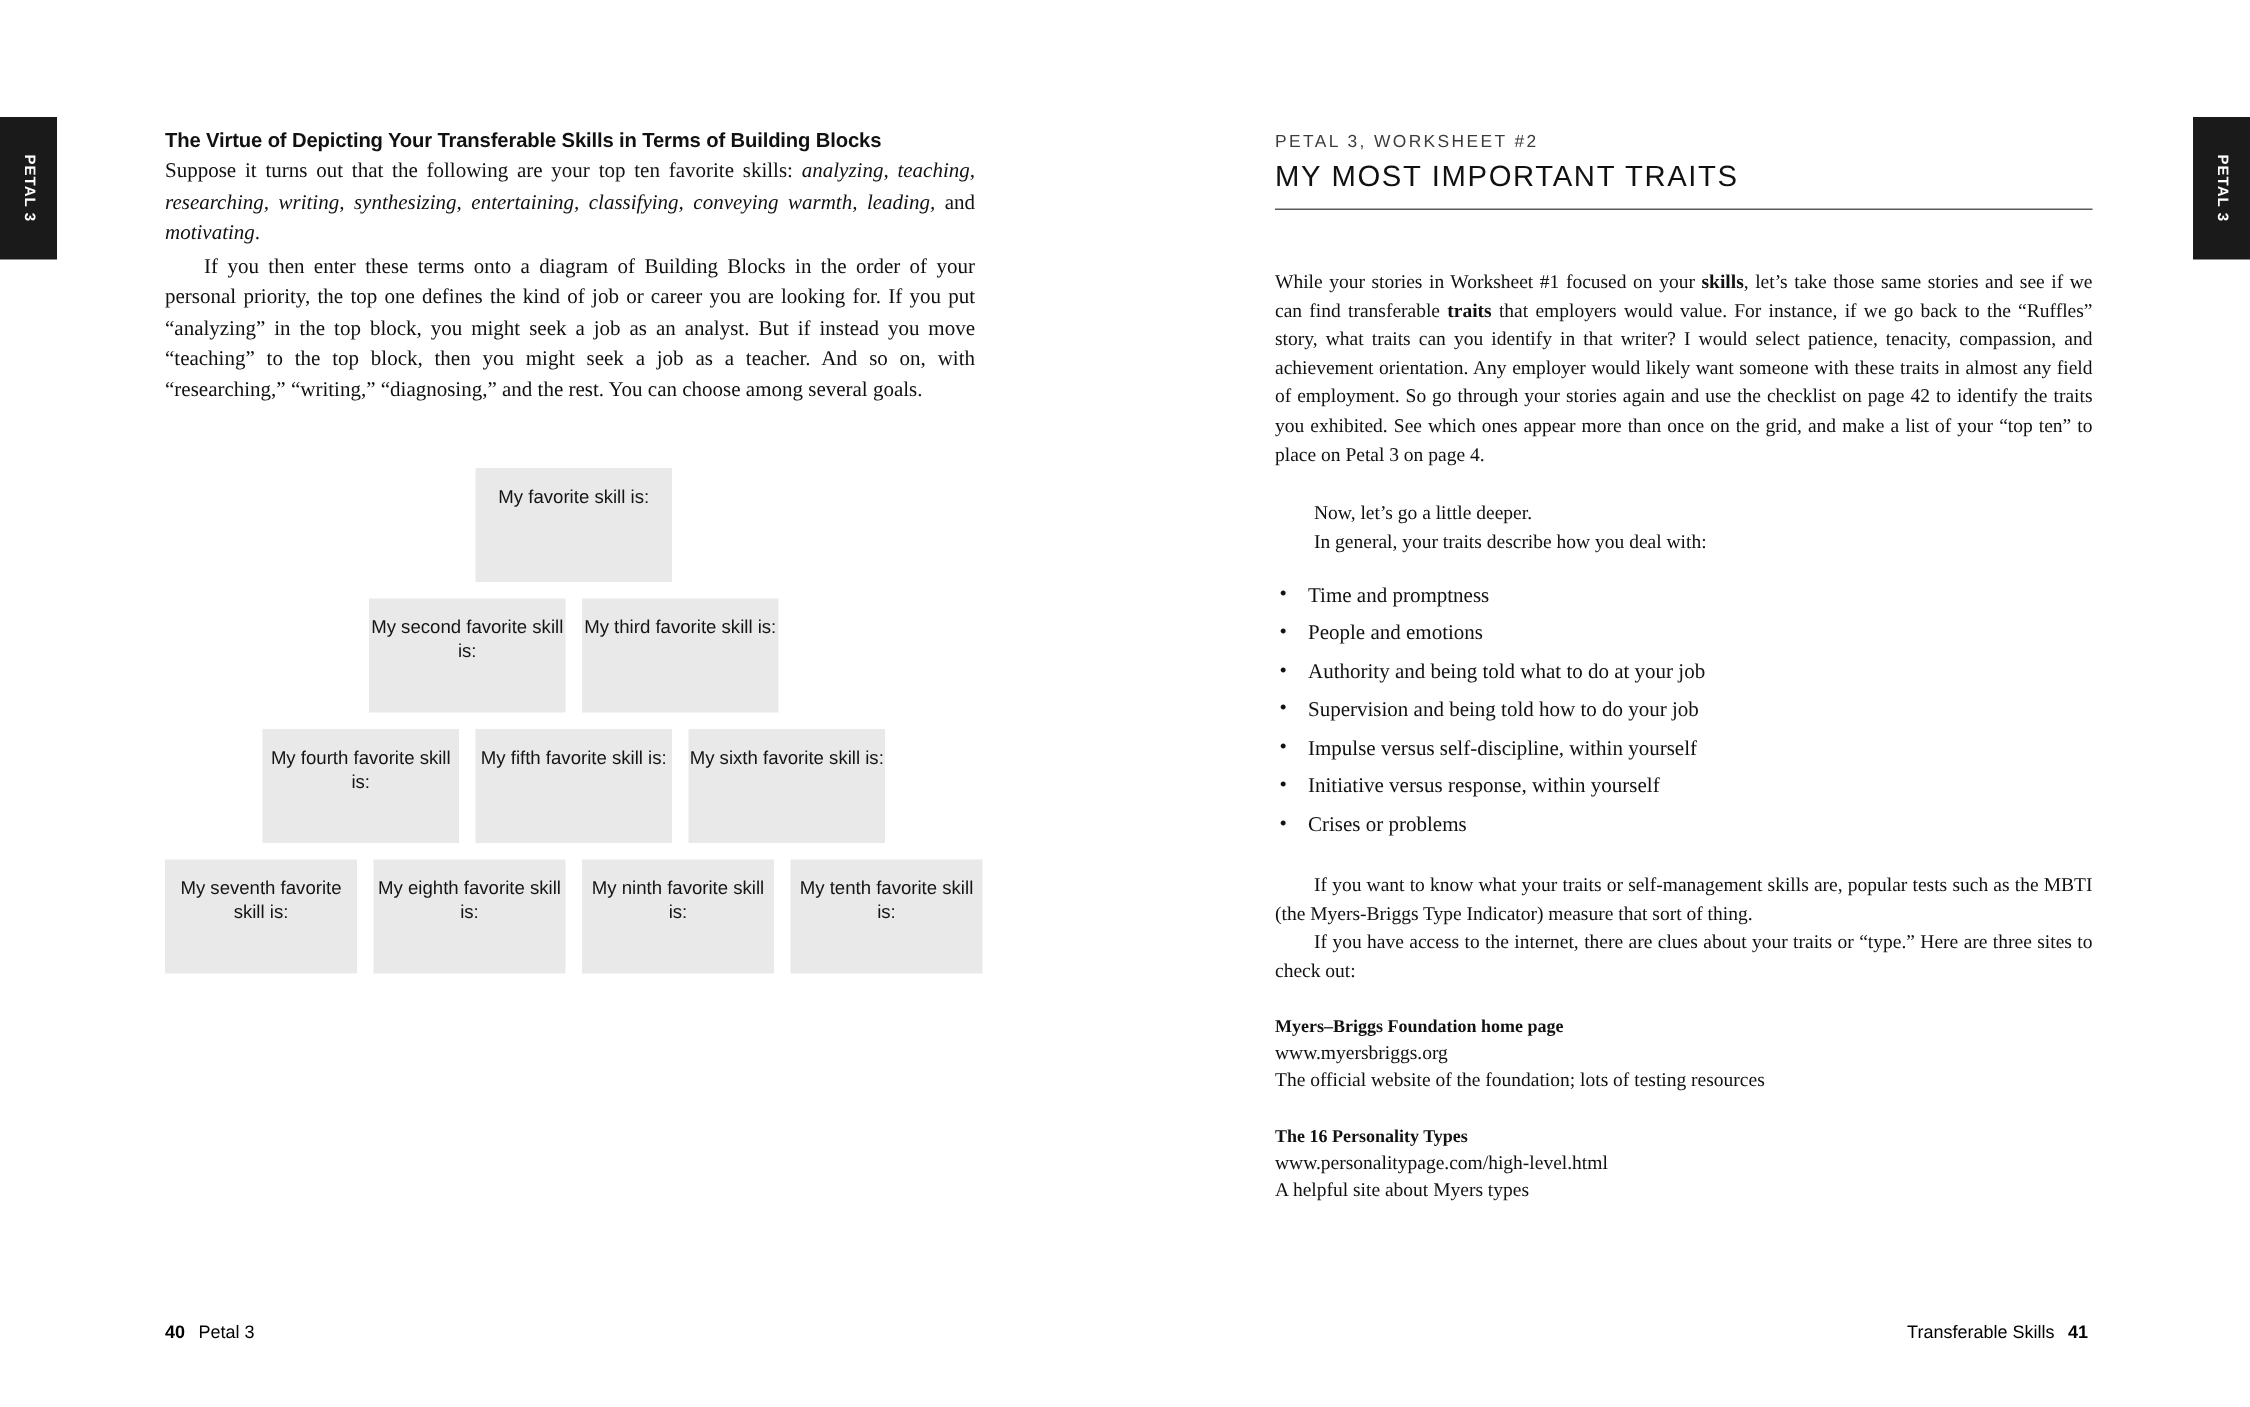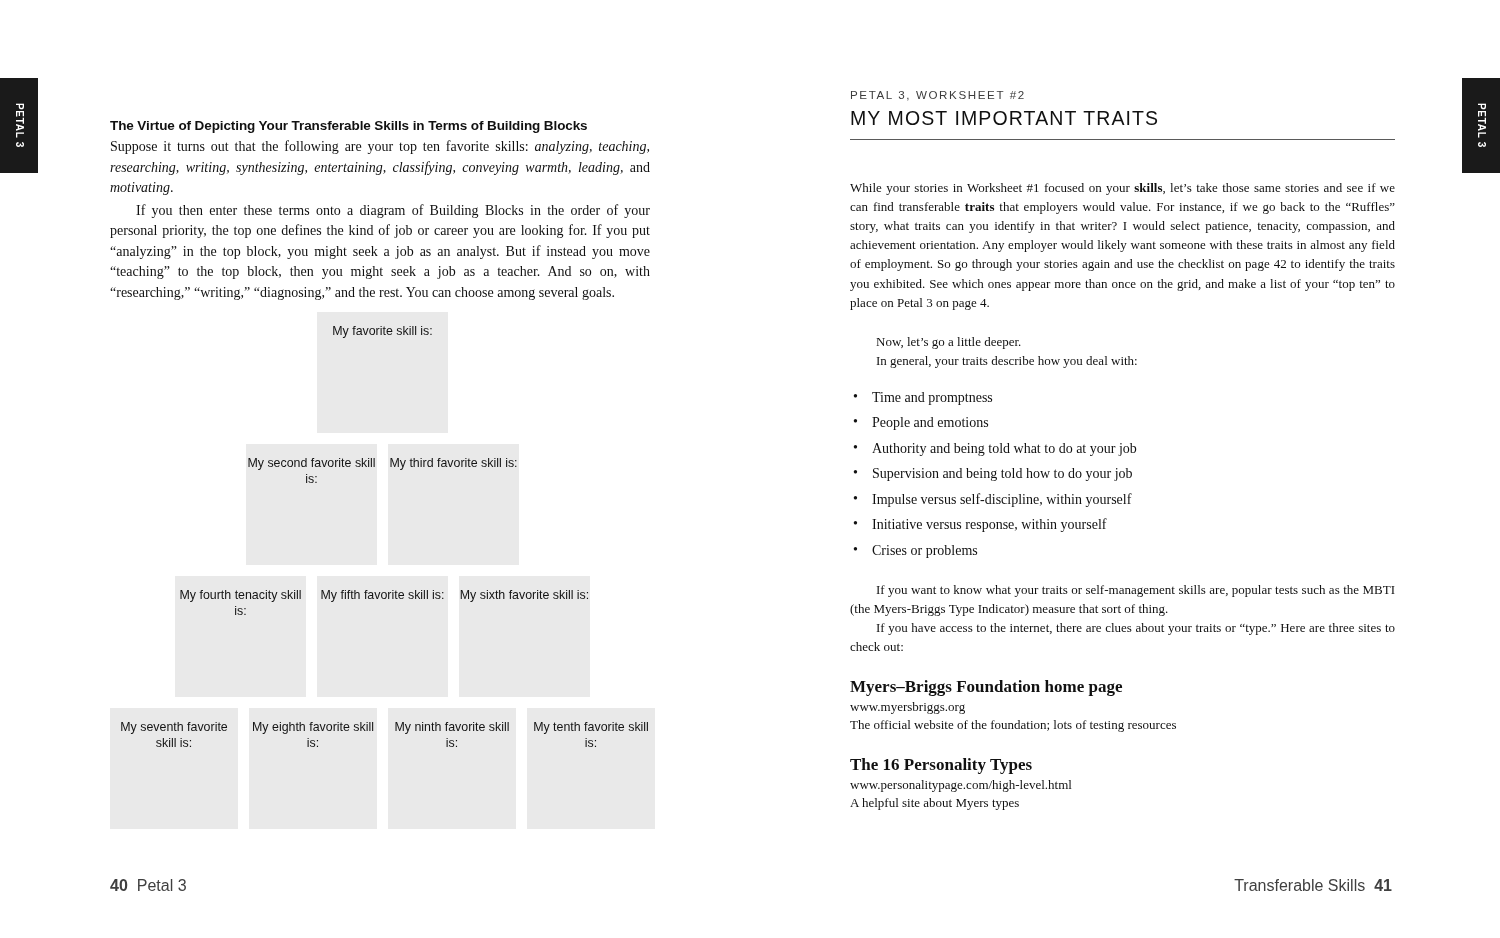--- a/index.html
+++ b/index.html
@@ -43,21 +43,20 @@
     width: 38px;
     height: 95px;
   }
 
   
   .page-left {
     position: absolute;
     left: 110px;
     top: 86px;
     width: 540px;
-    margin-top: 32px;
   }
   .lead-heading {
     font-family: "Liberation Sans", sans-serif;
     font-size: 13.5px;
     font-weight: bold;
     letter-spacing: -0.1px;
     margin: 0 0 4px 0;
     color: #111;
   }
   .body-text {
@@ -82,37 +81,37 @@
   }
   .pyr-row {
     display: flex;
     justify-content: center;
     gap: 11px;
     margin-bottom: 11px;
   }
   .blk {
     background: #e9e9e9;
     width: 131px;
-    height: 121px;
+    height: 76px;
     box-sizing: border-box;
     padding-top: 12px;
     text-align: center;
     font-family: "Liberation Sans", sans-serif;
     font-size: 12.4px;
     line-height: 1.27;
     color: #141414;
   }
 
   
   .footer {
     position: absolute;
     bottom: 43px;
     font-family: "Liberation Sans", sans-serif;
-    font-size: 16px;
-    color: #404040;
+    font-size: 12px;
+    color: #000000;
   }
   .footer-left { left: 110px; }
   .footer-right { right: 108px; }
   .footer .pg { font-weight: bold; }
   .footer .lbl { margin-left: 9px; }
   .footer-right .lbl { margin-left: 0; margin-right: 9px; }
 
   
   .page-right {
     position: absolute;
@@ -162,21 +161,21 @@
   }
   .bullets li:before {
     content: "\2022";
     position: absolute;
     left: 3px;
     top: -1px;
     font-size: 14px;
   }
   .site-block { margin-top: 20px; }
   .site-name {
-    font-size: 17px;
+    font-size: 12px;
     font-weight: bold;
     margin: 0 0 1px 0;
   }
   .site-url, .site-desc {
     font-size: 13px;
     margin: 0;
     line-height: 1.42;
   }
 </style>
 </head>
@@ -202,21 +201,21 @@
 
 <div class="pyramid">
   <div class="pyr-row">
     <div class="blk">My favorite skill is:</div>
   </div>
   <div class="pyr-row">
     <div class="blk">My second favorite skill is:</div>
     <div class="blk">My third favorite skill is:</div>
   </div>
   <div class="pyr-row">
-    <div class="blk">My fourth tenacity skill is:</div>
+    <div class="blk">My fourth favorite skill is:</div>
     <div class="blk">My fifth favorite skill is:</div>
     <div class="blk">My sixth favorite skill is:</div>
   </div>
   <div class="pyr-row">
     <div class="blk">My seventh favorite skill is:</div>
     <div class="blk">My eighth favorite skill is:</div>
     <div class="blk">My ninth favorite skill is:</div>
     <div class="blk">My tenth favorite skill is:</div>
   </div>
 </div>

